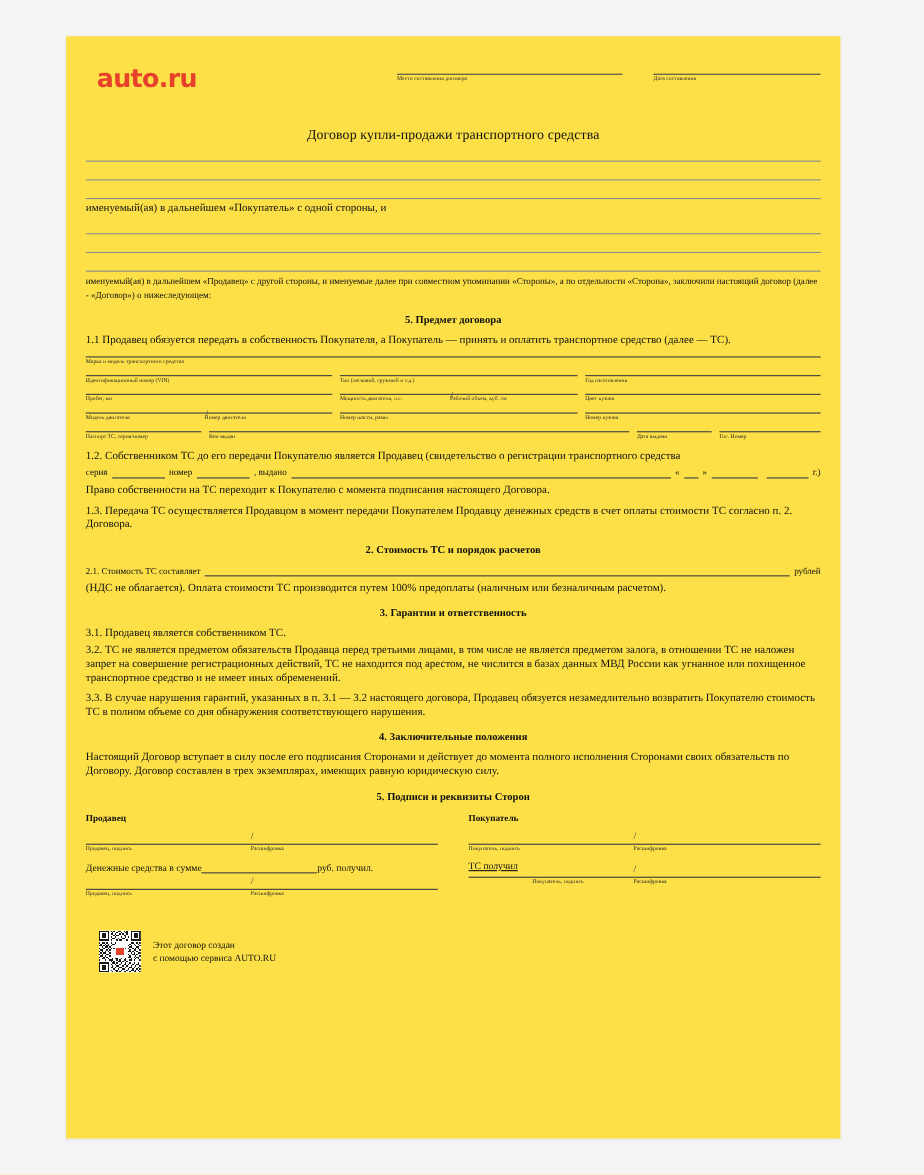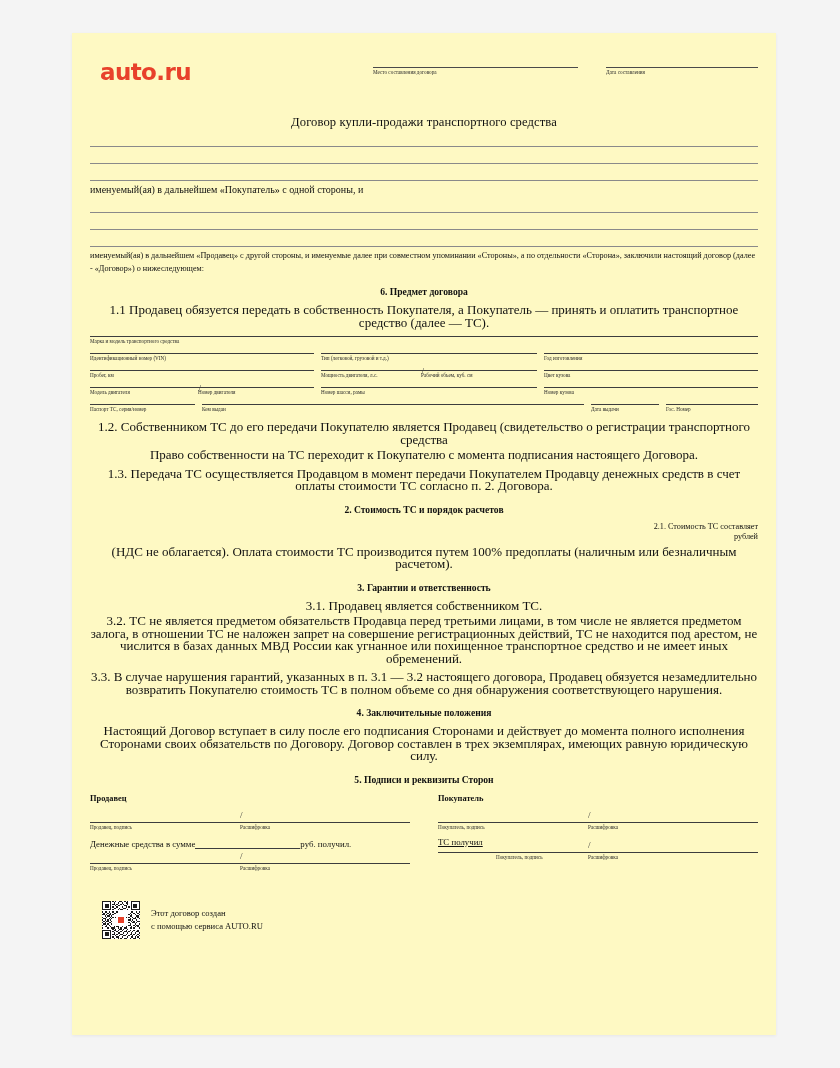--- a/index.html
+++ b/index.html
@@ -6,23 +6,23 @@
   html, body { margin:0; padding:0; }
   body {
     width: 840px; height: 1068px;
     background: #f4f4f4;
     font-family: "Liberation Serif", "DejaVu Serif", serif;
     color: #111;
     overflow: hidden;
   }
   .page {
     position: absolute;
-    left: 72px; top: 33px;
+    left: 60px; top: 33px;
     width: 704px; height: 1002px;
-    background: #fef9c3;
+    background: #fde047;
     box-shadow: 0 1px 3px rgba(0,0,0,0.06);
   }
   .inner { position:absolute; left:18px; top:14px; width:668px; }
 
   
   .hdr { position:relative; height:66px; }
   .logo {
     position:absolute; left:10px; top:12px;
     font-family:"DejaVu Sans","Liberation Sans",sans-serif;
     font-weight:700; font-size:23px; letter-spacing:-0.6px;
@@ -48,41 +48,41 @@
   .party .line.last { margin-bottom:3px; }
   .ptext { font-size:10px; line-height:12px; }
 
   .preamble { font-size:8.2px; line-height:12.5px; margin-top:2px; }
 
   
   h2.sec {
     margin:11px 0 7px 0; text-align:center;
     font-size:9.6px; font-weight:700;
   }
-  p.body { margin:0 0 6px 0; font-size:13px; line-height:12.5px;text-align:center; }
+  p.body { margin:0 0 6px 0; font-size:10px; line-height:12.5px; }
   p.body.tight { margin-bottom:3px; }
 
   
   .vgrid { margin-top:7px; }
   .vrow { display:flex; align-items:flex-end; margin-bottom:8px; }
   .fld { position:relative; }
   .fld .rule { border-bottom:1px solid #3d3d3d; }
   .slash {
     position:absolute; right:-3px; bottom:3px;
     font-size:9px; color:#3d3d3d; line-height:1;
   }
   .gap { width:7px; flex:0 0 7px; }
 
   
   .inline-row { display:flex; align-items:flex-end; font-size:8.2px; gap:0; margin:2px 0 5px 0; }
   .inline-row .lbl { white-space:nowrap; padding-bottom:1px; }
   .inline-row .blank { border-bottom:1px solid #3d3d3d; height:11px; margin:0 4px; }
 
   
-  .cost-row { display:flex; align-items:flex-end; font-size:8.2px; margin:4px 0 5px 0;flex-direction:column; }
+  .cost-row { display:flex; align-items:flex-end; font-size:8.2px; margin:4px 0 5px 0; }
   .cost-row .blank { flex:1; border-bottom:1px solid #3d3d3d; height:11px; margin:0 4px; }
 
   
   .sig-wrap { display:flex; margin-top:9px; }
   .sig-col { width:330px; }
   .sig-col.right { margin-left:28px; }
   .sig-head { font-size:8.4px; font-weight:700; margin-bottom:19px; }
   .sig-line { position:relative; }
   .sig-line .rule { border-bottom:1px solid #3d3d3d; }
   .sig-caps { display:flex; font-size:5.2px; color:#2b2b2b; padding-top:1px; }
@@ -127,21 +127,21 @@
     <div class="ptext">именуемый(ая) в дальнейшем «Покупатель» с одной стороны, и</div>
   </div>
 
   <div class="party">
     <div class="line"></div>
     <div class="line"></div>
     <div class="line last"></div>
     <div class="preamble">именуемый(ая) в дальнейшем «Продавец» с другой стороны, и именуемые далее при совместном упоминании «Стороны», а по отдельности «Сторона», заключили настоящий договор (далее - «Договор») о нижеследующем:</div>
   </div>
 
-  <h2 class="sec">6. Предмет договора</h2>
+  <h2 class="sec">5. Предмет договора</h2>
   <p class="body">1.1 Продавец обязуется передать в собственность Покупателя, а Покупатель — принять и оплатить транспортное средство (далее — ТС).</p>
 
   <div class="vgrid">
 
     <div class="vrow">
       <div class="fld" style="flex:1">
         <div class="rule"></div>
         <div class="cap">Марка и модель транспортного средства</div>
       </div>
     </div>
@@ -226,20 +226,34 @@
       <div class="fld" style="width:92px">
         <div class="rule"></div>
         <div class="cap">Гос. Номер</div>
       </div>
     </div>
 
   </div>
 
   <p class="body tight">1.2. Собственником ТС до его передачи Покупателю является Продавец (свидетельство о регистрации транспортного средства</p>
 
+  <div class="inline-row">
+    <span class="lbl">серия</span>
+    <span class="blank" style="width:48px"></span>
+    <span class="lbl">номер</span>
+    <span class="blank" style="width:48px"></span>
+    <span class="lbl">, выдано</span>
+    <span class="blank" style="flex:1"></span>
+    <span class="lbl">«</span>
+    <span class="blank" style="width:13px"></span>
+    <span class="lbl">»</span>
+    <span class="blank" style="width:42px"></span>
+    <span class="blank" style="width:38px"></span>
+    <span class="lbl">г.)</span>
+  </div>
 
   <p class="body">Право собственности на ТС переходит к Покупателю с момента подписания настоящего Договора.</p>
   <p class="body">1.3. Передача ТС осуществляется Продавцом в момент передачи Покупателем Продавцу денежных средств в счет оплаты стоимости ТС согласно п. 2. Договора.</p>
 
   <h2 class="sec">2. Стоимость ТС и порядок расчетов</h2>
   <div class="cost-row">
     <span>2.1. Стоимость ТС составляет</span>
     <span class="blank"></span>
     <span>рублей</span>
   </div>

